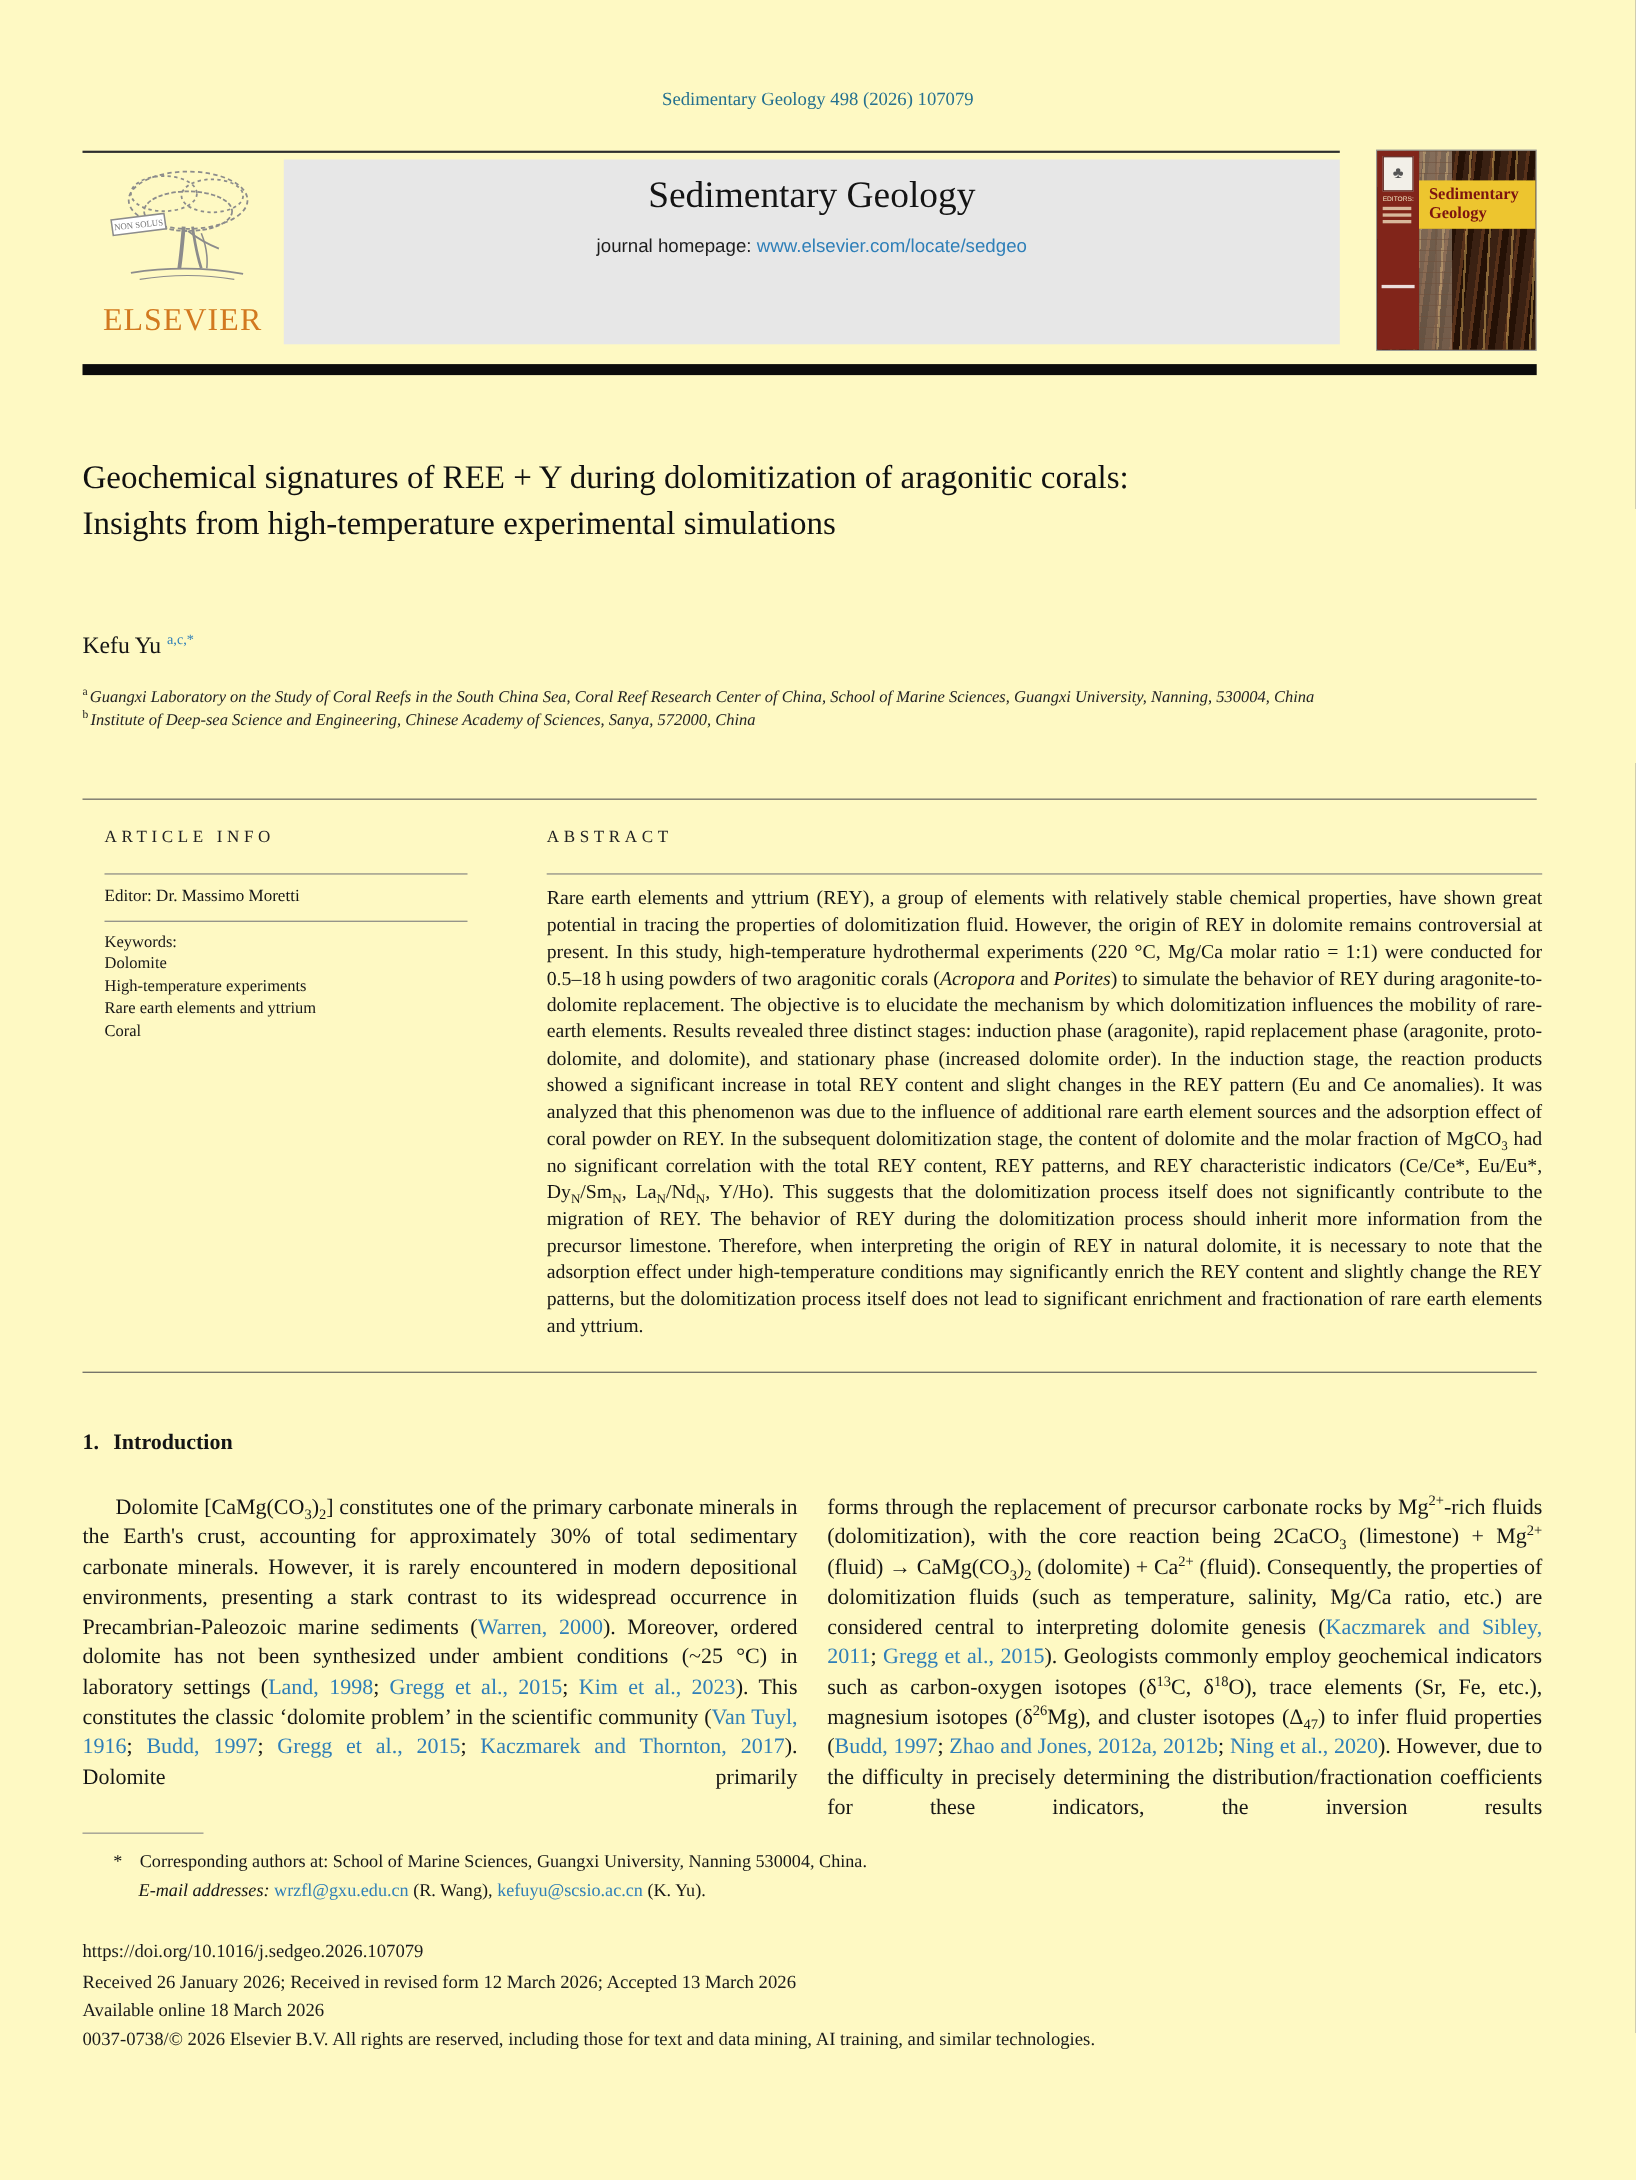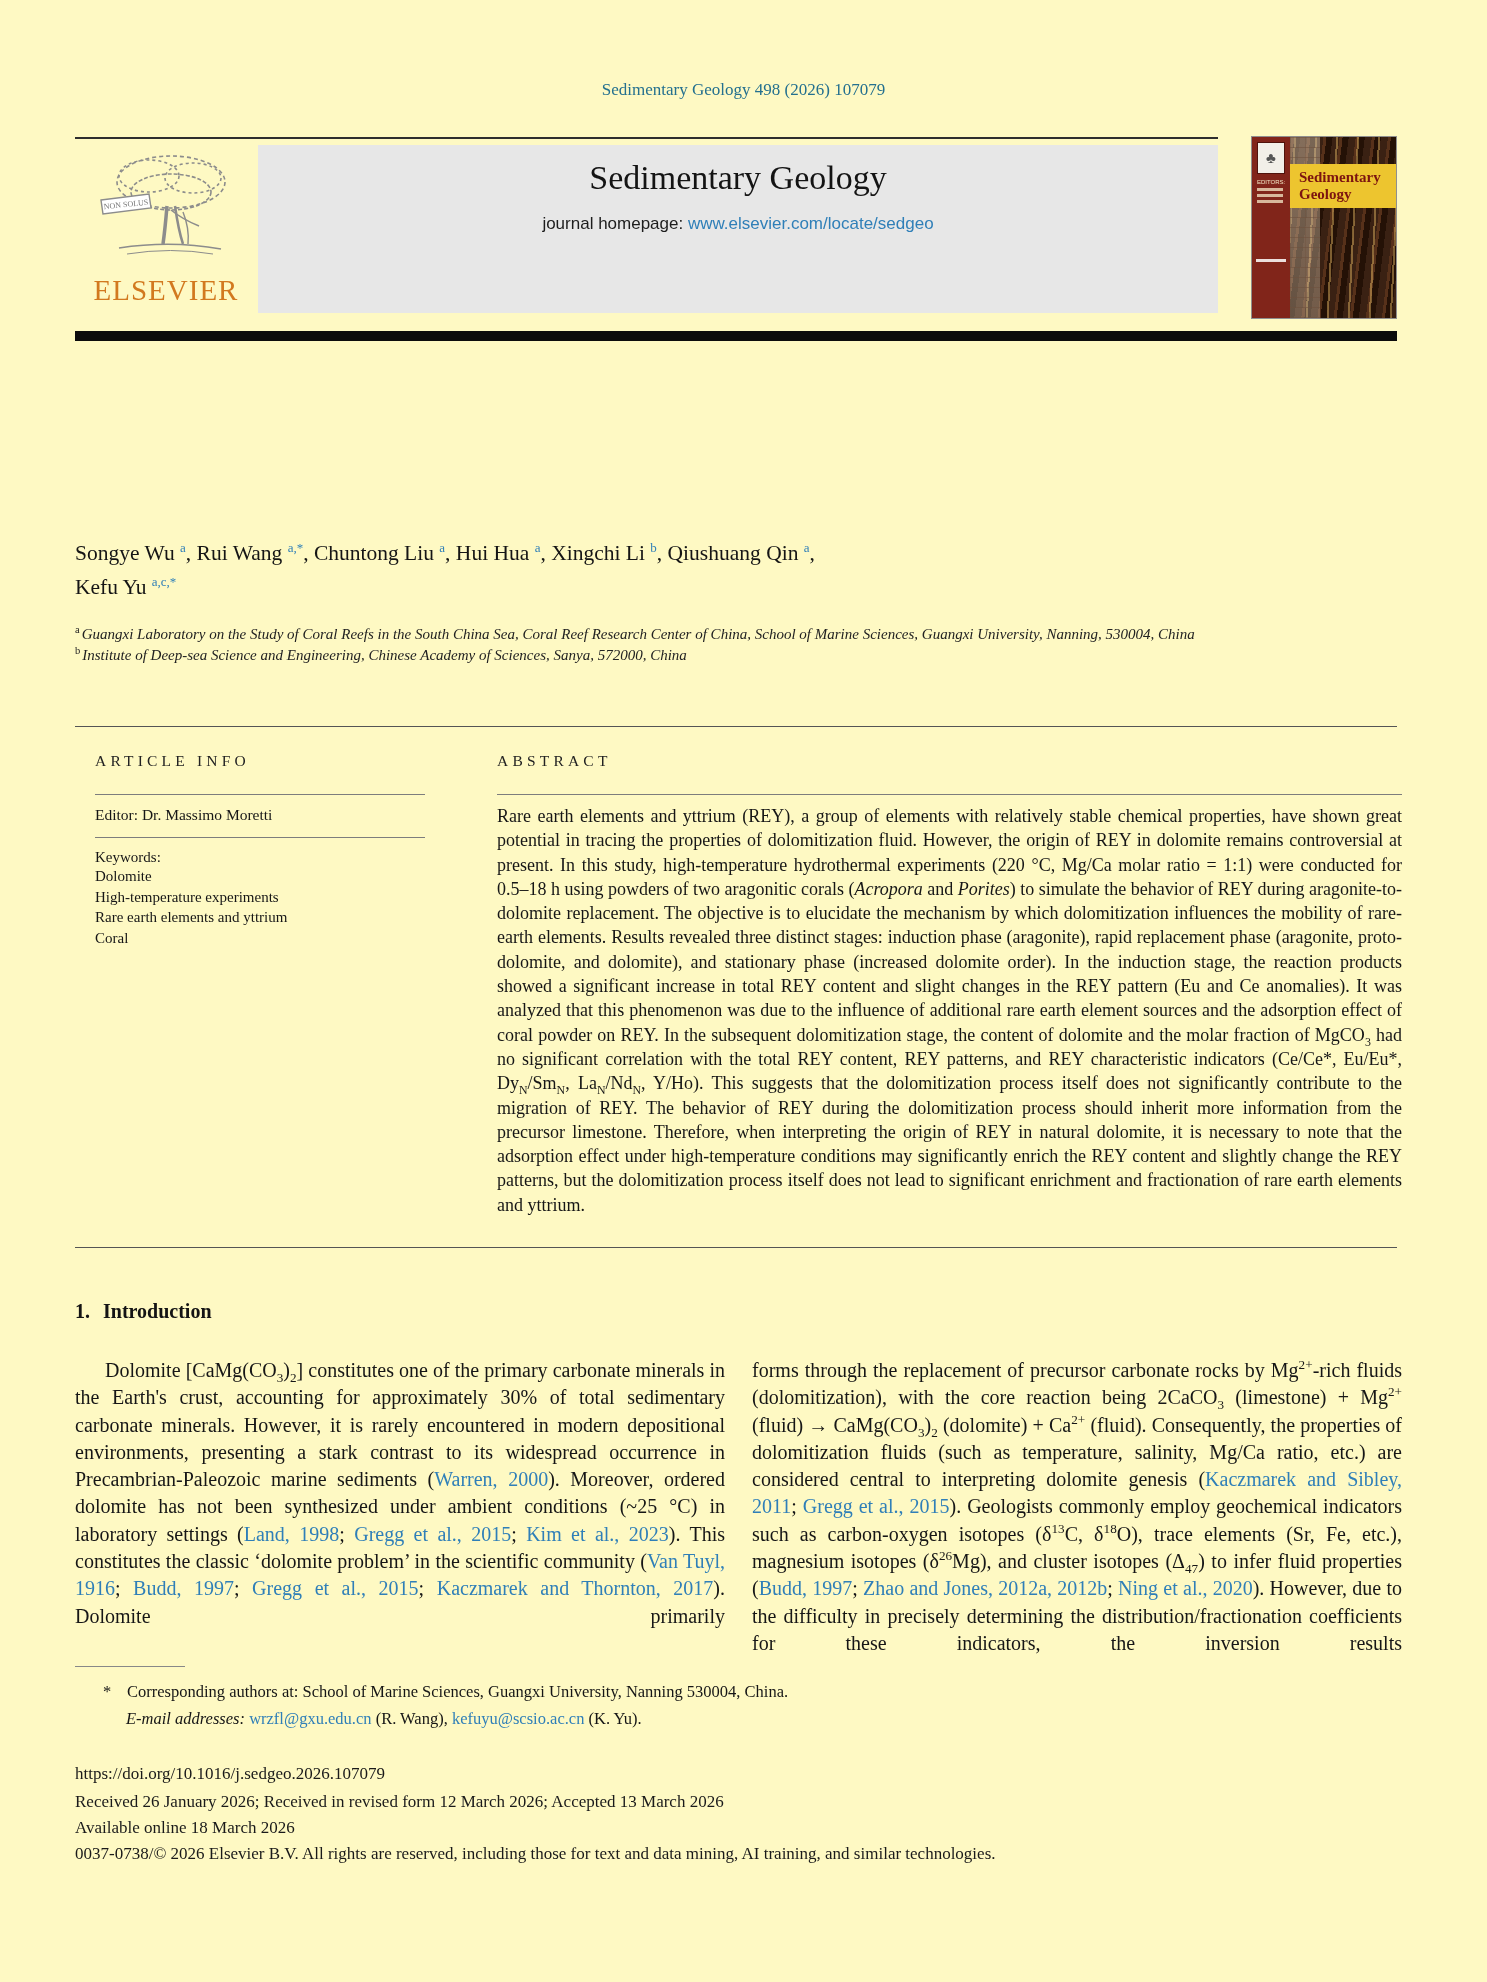--- a/index.html
+++ b/index.html
@@ -139,21 +139,21 @@
         <span>EDITORS:</span>
         <div class="cov-edline"></div><div class="cov-edline"></div><div class="cov-edline"></div>
       </div>
       <div class="cov-issn"></div>
     </div>
     <div class="cov-title">Sedimentary Geology</div>
   </div>
 
   <div id="bar" class="abs"></div>
 
-  <div id="authors1" class="abs authors"><span>Songye Wu </span><sup class="lnk">a</sup><span>, Rui Wang </span><sup class="lnk">a,*</sup><span>, Chuntong Liu </span><sup class="lnk">a</sup><span>, Hui Hua </span><sup class="lnk">a</sup><span>, Xingchi Li </span><sup class="lnk">b</sup><span>, Qiushuang Qin </span><sup class="lnk">a</sup><span>,</span></div>
+  <h1 id="title" class="abs" style="margin:0;font-weight:normal;">Geochemical signatures of REE + Y during dolomitization of aragonitic corals: Insights from high-temperature experimental simulations</h1>
   <div id="authors2" class="abs authors"><span>Kefu Yu </span><sup class="lnk">a,c,*</sup></div>
 
   <div id="affils" class="abs">
     <div class="affil"><sup>a</sup><span>Guangxi Laboratory on the Study of Coral Reefs in the South China Sea, Coral Reef Research Center of China, School of Marine Sciences, Guangxi University, Nanning, 530004, China</span></div>
     <div class="affil"><sup>b</sup><span>Institute of Deep-sea Science and Engineering, Chinese Academy of Sciences, Sanya, 572000, China</span></div>
   </div>
 
   <div id="midrule" class="abs"></div>
 
   <div id="info" class="abs">

